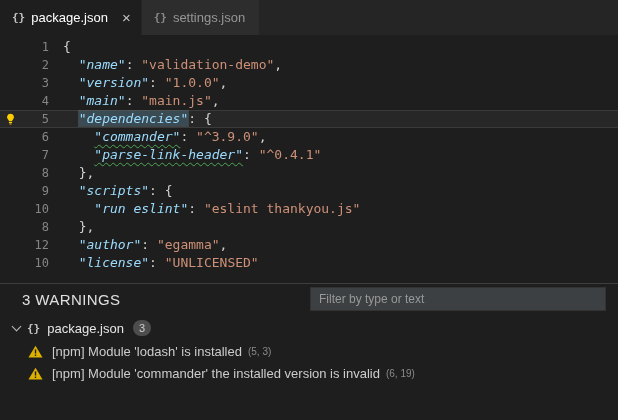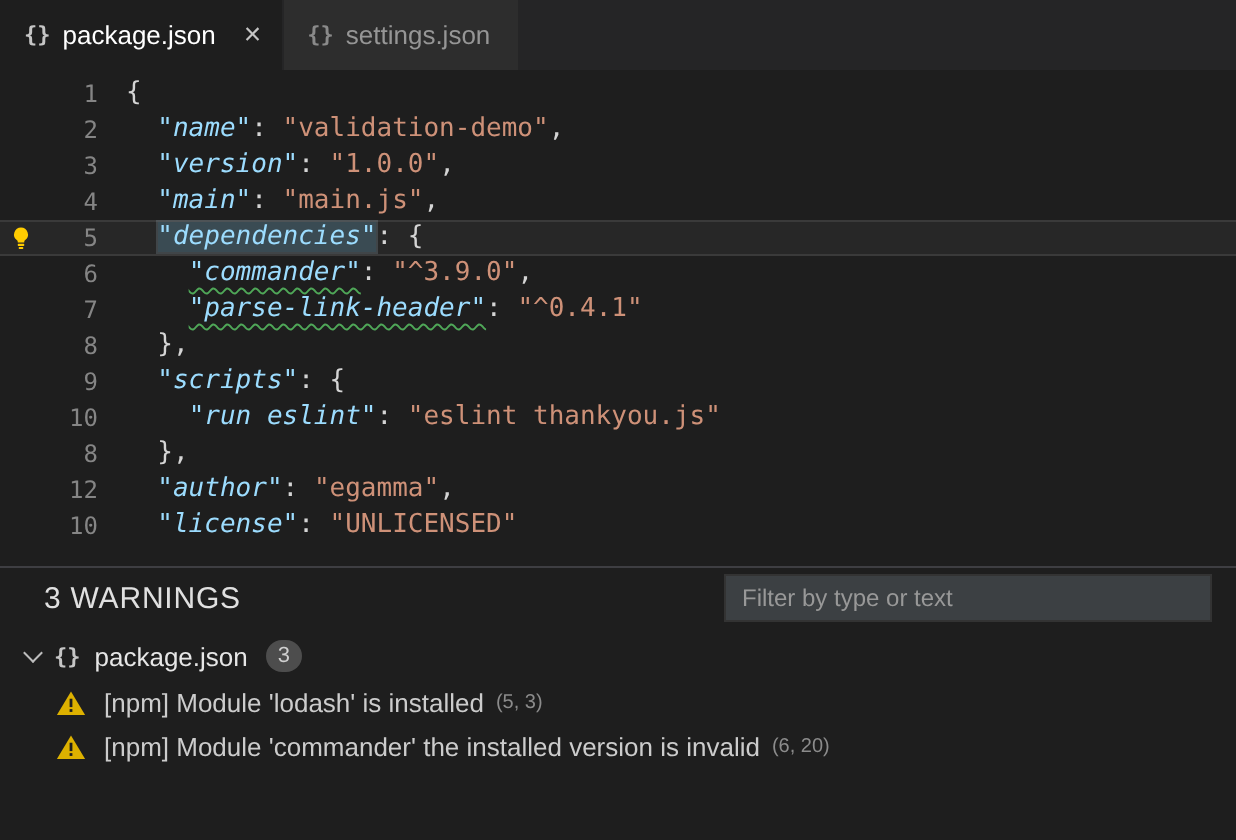--- a/index.html
+++ b/index.html
@@ -40,21 +40,21 @@
     text-decoration-style:wavy;
     text-decoration-color:#4fa858;
     text-decoration-thickness:1px;
     text-underline-offset:3px;
   }
   
   .panel { height:137px; border-top:1px solid #3e3e42; background:#1e1e1e; }
   .panel-header { height:30px; display:flex; align-items:center; justify-content:space-between; padding:0 12px 0 22px; }
   .warn-count { font-size:15px; color:#e0e0e0; letter-spacing:0.4px; }
   .filter {
-    width:244px; height:24px; background:#3c4043; border:1px solid #333;
+    width:296px; height:24px; background:#3c4043; border:1px solid #333;
     color:#cccccc; font-size:12px; padding:0 8px; outline:none;
     font-family:"Liberation Sans","DejaVu Sans",sans-serif;
     margin-left:16px;
   }
   .filter::placeholder { color:#989898; }
   .tree { padding-top:2px; }
   .file-row { display:flex; align-items:center; height:24px; padding-left:8px; font-size:13px; color:#e6e6e6; cursor:pointer; }
   .twistie-box { width:16px; display:flex; align-items:center; justify-content:center; }
   .twistie { width:7px; height:7px; border-right:1.4px solid #bcbcbc; border-bottom:1.4px solid #bcbcbc; transform:rotate(45deg); margin-bottom:3px; }
   .file-row .file-braces { margin:0 7px 0 3px; }
@@ -180,16 +180,16 @@
       </div>
       <div class="warn-row">
         <span class="warn-icon-box">
           <svg width="15" height="13" viewBox="0 0 16 14">
             <path fill="#ddb100" d="M8 0.8 L15.6 13.4 H0.4 Z"></path>
             <rect x="7.25" y="4.7" width="1.5" height="4.5" fill="#1e1e1e"></rect>
             <rect x="7.25" y="10.3" width="1.5" height="1.5" fill="#1e1e1e"></rect>
           </svg>
         </span>
         <span class="warn-msg">[npm] Module 'commander' the installed version is invalid</span>
-        <span class="warn-loc">(6, 20)</span>
+        <span class="warn-loc">(6, 19)</span>
       </div>
     </div>
 </div>
 
 </body></html>

